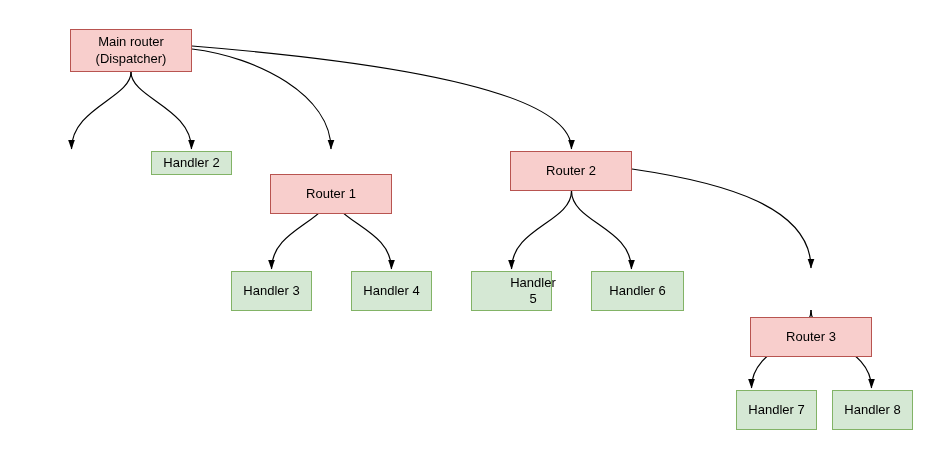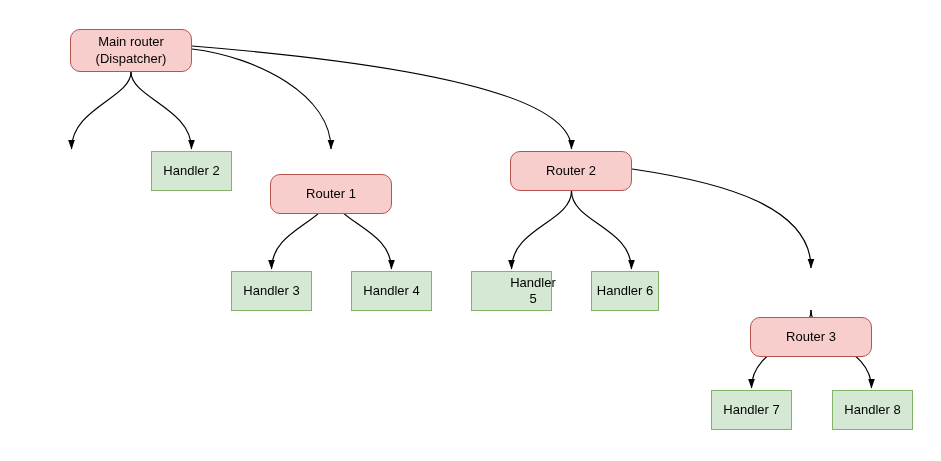--- a/index.html
+++ b/index.html
@@ -36,21 +36,21 @@
     align-items: center;
     justify-content: center;
     text-align: center;
     font-size: 13px;
     line-height: 1.25;
     color: #000;
   }
   .node.router {
     background: var(--router-fill);
     border: 1.3px solid var(--router-stroke);
-    border-radius: 10px;
+    border-radius: 0;
   }
   .node.handler {
     background: var(--handler-fill);
     border: 1.3px solid var(--handler-stroke);
     border-radius: 0;
   }
   .node-label { display: block; padding: 2px 4px; }
 </style>
 </head>
 <body>
@@ -74,21 +74,21 @@
     <path class="edge" d="M632,169 C728,183 811,208 811,268" marker-end="url(#arrow)"></path>
     <path class="edge" d="M811,310 C811,341 751.5,347 751.5,388" marker-end="url(#arrow)"></path>
     <path class="edge" d="M811,310 C811,341 871.5,347 871.5,388" marker-end="url(#arrow)"></path>
   </svg>
 
   <div class="node router" style="left:70px; top:29px; width:122px; height:43px;">
     <span class="node-label">Main router (Dispatcher)</span>
   </div>
 
 
-  <div class="node handler" style="left:151px; top:151px; width:81px; height:40px;">
+  <div class="node handler" style="left:151px; top:151px; width:81px; height:24px;">
     <span class="node-label">Handler 2</span>
   </div>
 
   <div class="node router" style="left:270px; top:151px; width:122px; height:40px;margin-top:23px;">
     <span class="node-label">Router 1</span>
   </div>
 
   <div class="node router" style="left:510px; top:151px; width:122px; height:40px;justify-content:center;">
     <span class="node-label">Router 2</span>
   </div>
@@ -98,29 +98,29 @@
   </div>
 
   <div class="node handler" style="left:351px; top:271px; width:81px; height:40px;">
     <span class="node-label">Handler 4</span>
   </div>
 
   <div class="node handler" style="left:471px; top:271px; width:81px; height:40px;padding-left:43px;">
     <span class="node-label">Handler 5</span>
   </div>
 
-  <div class="node handler" style="left:591px; top:271px; width:68px; height:40px;">
+  <div class="node handler" style="left:591px; top:271px; width:93px; height:40px;">
     <span class="node-label">Handler 6</span>
   </div>
 
   <div class="node router" style="left:750px; top:270px; width:122px; height:40px;margin-top:47px;">
     <span class="node-label">Router 3</span>
   </div>
 
-  <div class="node handler" style="left:711px; top:390px; width:81px; height:40px;">
+  <div class="node handler" style="left:736px; top:390px; width:81px; height:40px;">
     <span class="node-label">Handler 7</span>
   </div>
 
   <div class="node handler" style="left:832px; top:390px; width:81px; height:40px;">
     <span class="node-label">Handler 8</span>
   </div>
 
 </div>
 
 </body></html>

